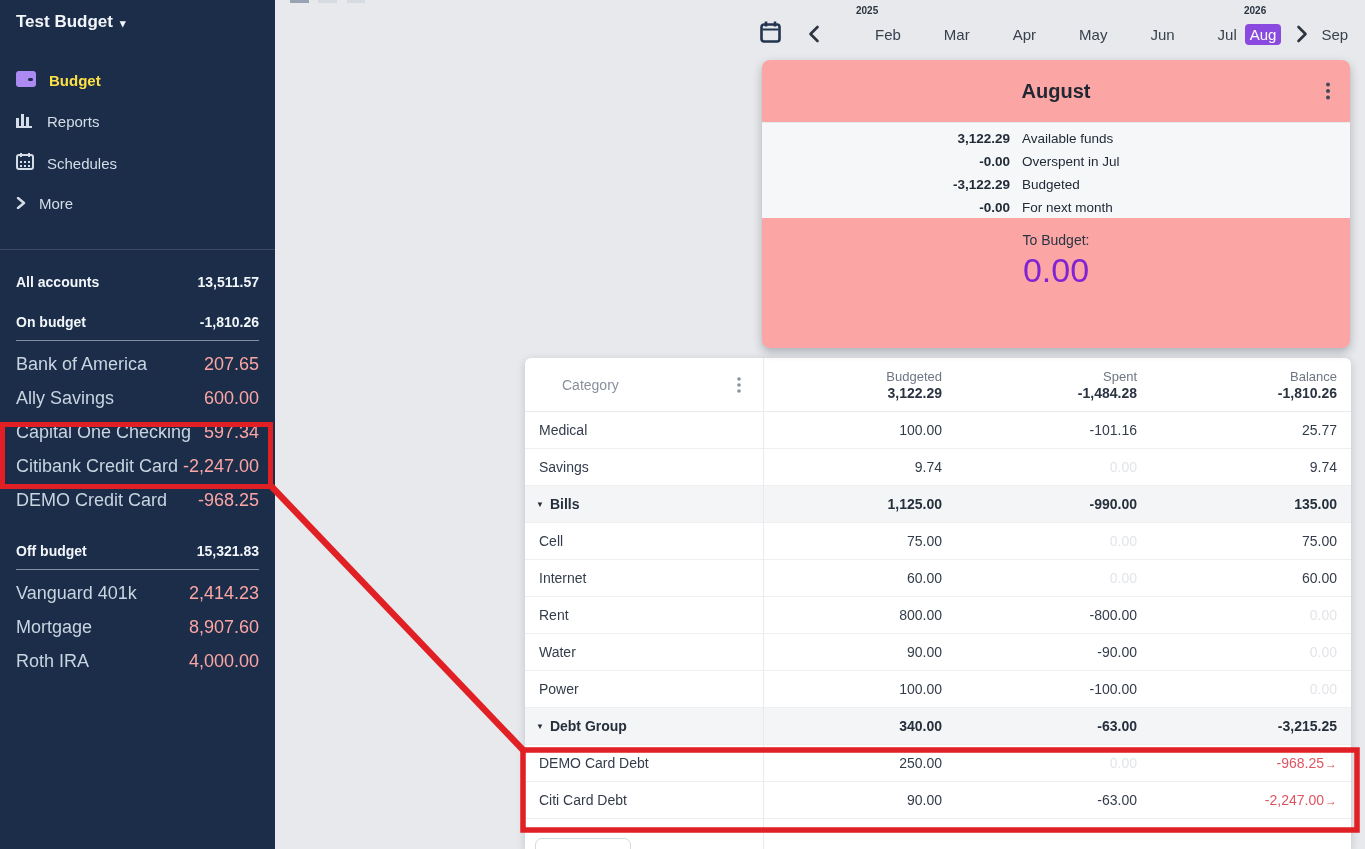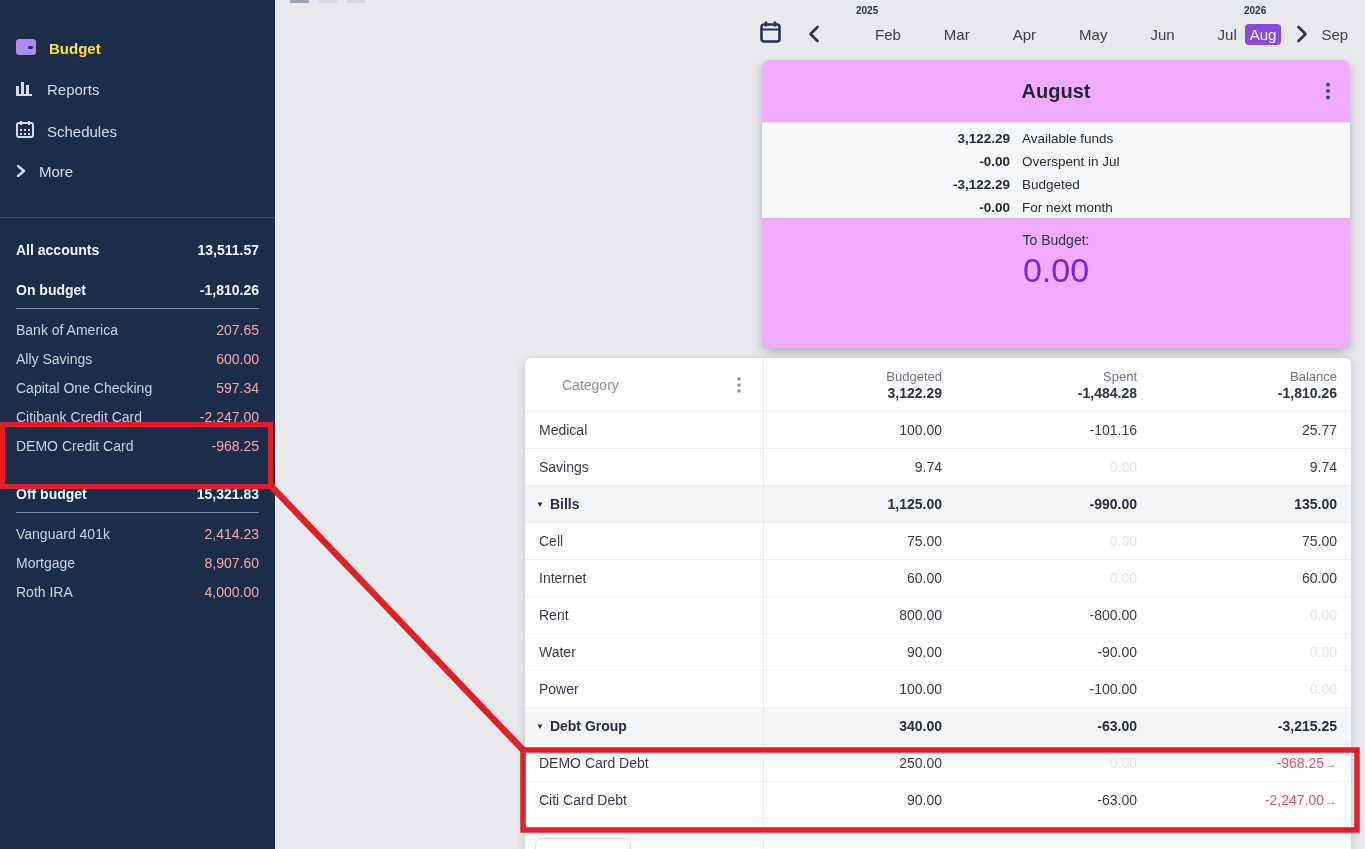--- a/index.html
+++ b/index.html
@@ -28,21 +28,21 @@
     padding:11px 16px; font-size:15px; font-weight:500; color:#d5dde8;
     cursor:pointer;
   }
   .sb-nav-item.active { color:#fde047; font-weight:bold; }
   .sb-nav-item svg { flex:0 0 auto; }
   .sb-divider { height:1px; background:rgba(255,255,255,0.14); margin-top:26px; }
 
   .sb-accounts { padding:0 16px 0 16px; }
   .acct-row {
     display:flex; justify-content:space-between; align-items:baseline;
-    font-size:14px; padding:6.5px 0; color:#c9d4e1; cursor:pointer;
+    font-size:18px; padding:6.5px 0; color:#c9d4e1; cursor:pointer;
   }
   .acct-row .val { color:#fca5a5; }
   .acct-row.head { font-size:14px; font-weight:bold; color:#f2f6fb; padding:10px 0 8px 0;gap:16px;}
   .acct-row.head .val { color:#f2f6fb; font-weight:bold; }
   .acct-row.all { margin-top:14px; padding-bottom:14px; }
   .sb-hr { height:1px; background:#7f90a5; margin:2px 0 6px 0; }
   .sb-gap { height:16px; }
 
   
   .top-bar-artifact { position:absolute; top:0; height:3px; background:#9aa3b3; z-index:2;}
@@ -58,21 +58,21 @@
   .month.selected {
     background:#8a4ae0; color:#ffffff; border-radius:4px;
     padding:0px 5px; margin:0 -3px;
   }
   .cal-btn { position:absolute; left:760px; top:21px; cursor:pointer; z-index:3;}
   .chev-btn { position:absolute; top:25px; cursor:pointer; z-index:3; }
 
   
   .month-card {
     position:absolute; left:762px; top:60px; width:588px; height:288px;
-    background:#f0abfc; border-radius:8px; z-index:4;
+    background:#fca5a5; border-radius:8px; z-index:4;
     box-shadow:0 4px 10px rgba(20,30,50,0.28);
     overflow:hidden;
   }
   .mc-header {
     position:relative; height:62px; display:flex; align-items:center; justify-content:center;
   }
   .mc-title { font-size:20px; font-weight:bold; color:#1f2733; }
   .mc-kebab { position:absolute; right:20px; top:22px; cursor:pointer; }
   .mc-summary {
     background:#f6f7f8; border-top:1px solid #e9eaec;
@@ -123,20 +123,24 @@
     cursor:pointer;
   }
 
   
   .annot { position:absolute; left:0; top:0; width:1365px; height:849px; z-index:60; pointer-events:none; }
 </style>
 </head>
 <body>
 
 <div class="sidebar">
+  <div class="sb-title">
+    <span>Test Budget</span>
+    <span class="caret">▾</span>
+  </div>
 
   <div class="sb-nav">
     <div class="sb-nav-item active">
       <span>
         <svg width="20" height="16" viewBox="0 0 20 16">
             <rect x="0" y="0" width="20" height="16" rx="3" fill="#ad8af2"></rect>
             <rect x="12" y="7" width="5" height="3" rx="1.5" fill="#1b2d48"></rect>
           </svg>
       </span>
       <span>Budget</span>

